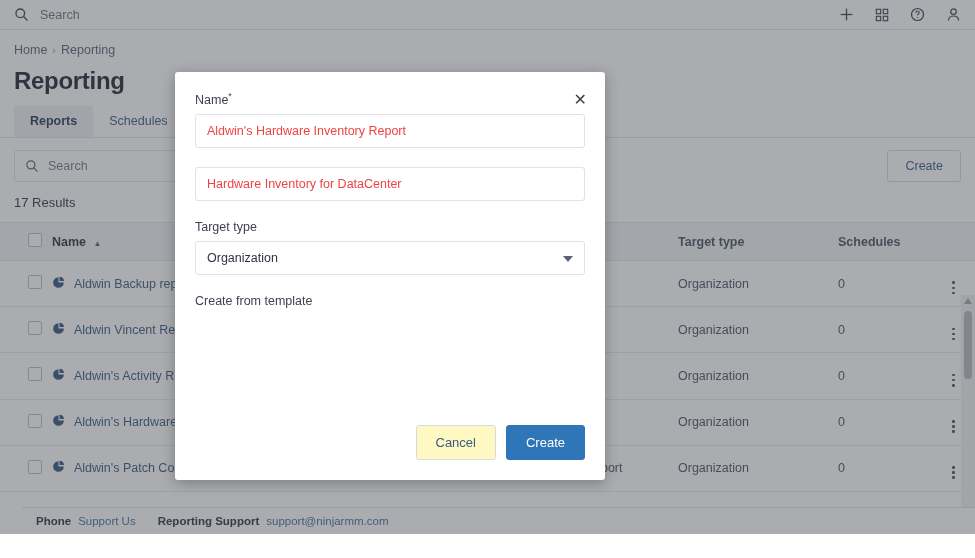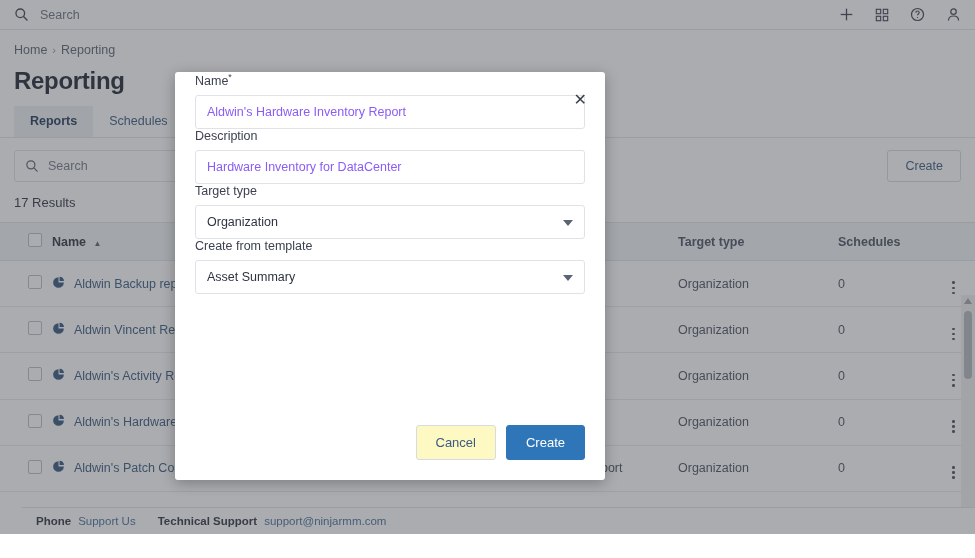--- a/index.html
+++ b/index.html
@@ -115,26 +115,26 @@
     padding: 0 20px;
   }
   .modal h2 {
     font-size: 21px; font-weight: normal; color: #1f2633; padding: 24px 0 0 0;
     letter-spacing: -0.2px;
   }
   .modal-close {
     position: absolute; right: 18px; top: 20px; font-size: 16px; color: #3a3f4a;
     cursor: pointer; line-height: 1; background: none; border: none; font-family: inherit;
   }
-  .field { }
+  .field { margin-top: 19px; }
   .field-label { font-size: 12.5px; color: #3c4250; margin-bottom: 7px; }
   .field-label .req { color: #3c4250; font-size: 9px; vertical-align: super; }
   .field input.txt {
     width: 100%; height: 34px; border: 1px solid #dfe3e8; border-radius: 3px;
-    padding: 14px 11px; font-size: 12.5px; color: #8b5cf6;
+    padding: 14px 11px; font-size: 12.5px; color: #ef4444;
     font-family: inherit; background: #fff;
   }
   .select {
     position: relative; width: 100%; height: 34px; border: 1px solid #dfe3e8;
     border-radius: 3px; display: flex; align-items: center; padding: 0 11px;
     font-size: 12.5px; color: #2e3442; background: #fff; cursor: pointer;
   }
   .select .caret {
     position: absolute; right: 11px; top: 50%; margin-top: -2px;
     width: 0; height: 0; border-left: 5px solid transparent; border-right: 5px solid transparent;
@@ -355,56 +355,51 @@
     <div class="vscroll">
       <div class="arrow-up"></div>
       <div class="thumb"></div>
       <div class="arrow-down"></div>
     </div>
 
     <div class="footer">
       <span class="lbl">Phone</span>
       <span class="lnk">Support Us</span>
       <span class="gap"></span>
-      <span class="lbl">Technical Support</span>
+      <span class="lbl">Reporting Support</span>
       <span class="lnk">support@ninjarmm.com</span>
     </div>
   </div>
 
   <div class="overlay"></div>
 
   <div class="modal">
     <button class="modal-close">✕</button>
 
     <div class="field">
       <div class="field-label">
         <span>Name</span><span class="req">*</span>
       </div>
       <input class="txt" type="text" value="Aldwin's Hardware Inventory Report" style="">
     </div>
 
     <div class="field">
-      <div class="field-label">Description</div>
       <input class="txt" type="text" value="Hardware Inventory for DataCenter" style="">
     </div>
 
     <div class="field">
       <div class="field-label">Target type</div>
       <div class="select">
         <span>Organization</span>
         <span class="caret"></span>
       </div>
     </div>
 
     <div class="field">
       <div class="field-label">Create from template</div>
-      <div class="select">
-        <span>Asset Summary</span>
-        <span class="caret"></span>
-      </div>
     </div>
 
     <div class="modal-actions">
       <button class="btn btn-cancel">Cancel</button>
       <button class="btn btn-create">Create</button>
     </div>
   </div>
 
 </div>
 

